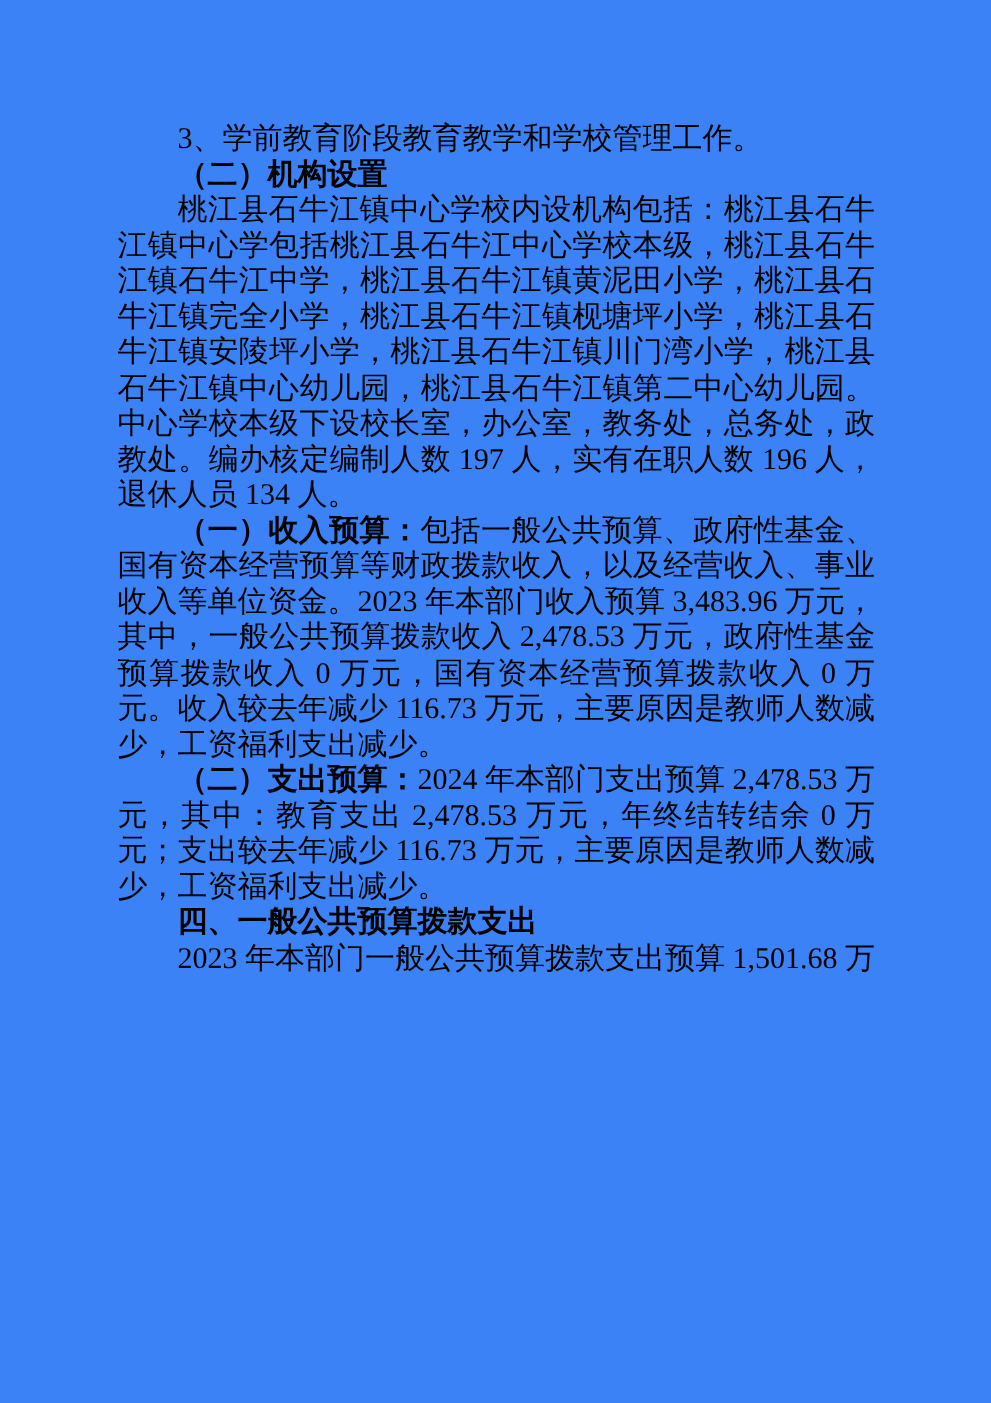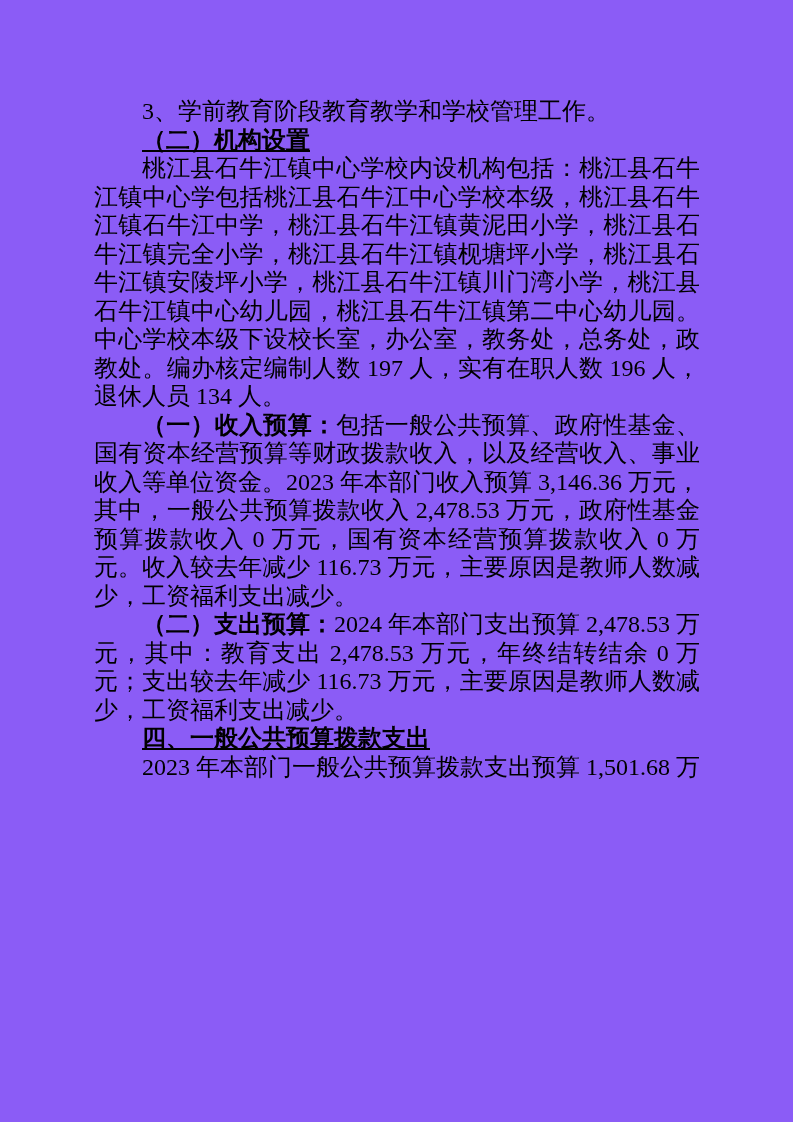--- a/index.html
+++ b/index.html
@@ -30,36 +30,35 @@
     margin: 0;
     padding: 0;
     text-indent: 2em;
     word-break: break-all;
     overflow-wrap: anywhere;
   }
   .para.heading {
     font-family: "Liberation Sans", "DejaVu Sans", sans-serif;
     font-weight: 700;
     word-break: keep-all;
-    text-decoration: underline;
   }
   .run {
     font-weight: inherit;
   }
   .run.bold {
     font-family: "Liberation Sans", "DejaVu Sans", sans-serif;
     font-weight: 700;
   }
 </style>
 </head>
 <body>
 
-<div class="page" style="background: #8b5cf6;">
+<div class="page" style="background: #3b82f6;">
   <div class="doc" style="color: rgb(0, 0, 0);">
       <p class="para body"><span class="run">3、学前教育阶段教育教学和学校管理工作。</span></p>
       <p class="para heading"><span class="run bold">（二）机构设置</span></p>
       <p class="para body"><span class="run">桃江县石牛江镇中心学校内设机构包括：桃江县石牛江镇中心学包括桃江县石牛江中心学校本级，桃江县石牛江镇石牛江中学，桃江县石牛江镇黄泥田小学，桃江县石牛江镇完全小学，桃江县石牛江镇枧塘坪小学，桃江县石牛江镇安陵坪小学，桃江县石牛江镇川门湾小学，桃江县石牛江镇中心幼儿园，桃江县石牛江镇第二中心幼儿园。中心学校本级下设校长室，办公室，教务处，总务处，政教处。编办核定编制人数 197 人，实有在职人数 196 人，退休人员 134 人。</span></p>
-      <p class="para body"><span class="run bold">（一）收入预算：</span><span class="run">包括一般公共预算、政府性基金、国有资本经营预算等财政拨款收入，以及经营收入、事业收入等单位资金。2023 年本部门收入预算 3,146.36 万元，其中，一般公共预算拨款收入 2,478.53 万元，政府性基金预算拨款收入 0 万元，国有资本经营预算拨款收入 0 万元。收入较去年减少 116.73 万元，主要原因是教师人数减少，工资福利支出减少。</span></p>
+      <p class="para body"><span class="run bold">（一）收入预算：</span><span class="run">包括一般公共预算、政府性基金、国有资本经营预算等财政拨款收入，以及经营收入、事业收入等单位资金。2023 年本部门收入预算 3,483.96 万元，其中，一般公共预算拨款收入 2,478.53 万元，政府性基金预算拨款收入 0 万元，国有资本经营预算拨款收入 0 万元。收入较去年减少 116.73 万元，主要原因是教师人数减少，工资福利支出减少。</span></p>
       <p class="para body"><span class="run bold">（二）支出预算：</span><span class="run">2024 年本部门支出预算 2,478.53 万元，其中：教育支出 2,478.53 万元，年终结转结余 0 万元；支出较去年减少 116.73 万元，主要原因是教师人数减少，工资福利支出减少。</span></p>
       <p class="para heading"><span class="run bold">四、一般公共预算拨款支出</span></p>
       <p class="para body"><span class="run">2023 年本部门一般公共预算拨款支出预算 1,501.68 万</span></p>
     </div>
 </div>
 
 </body></html>

